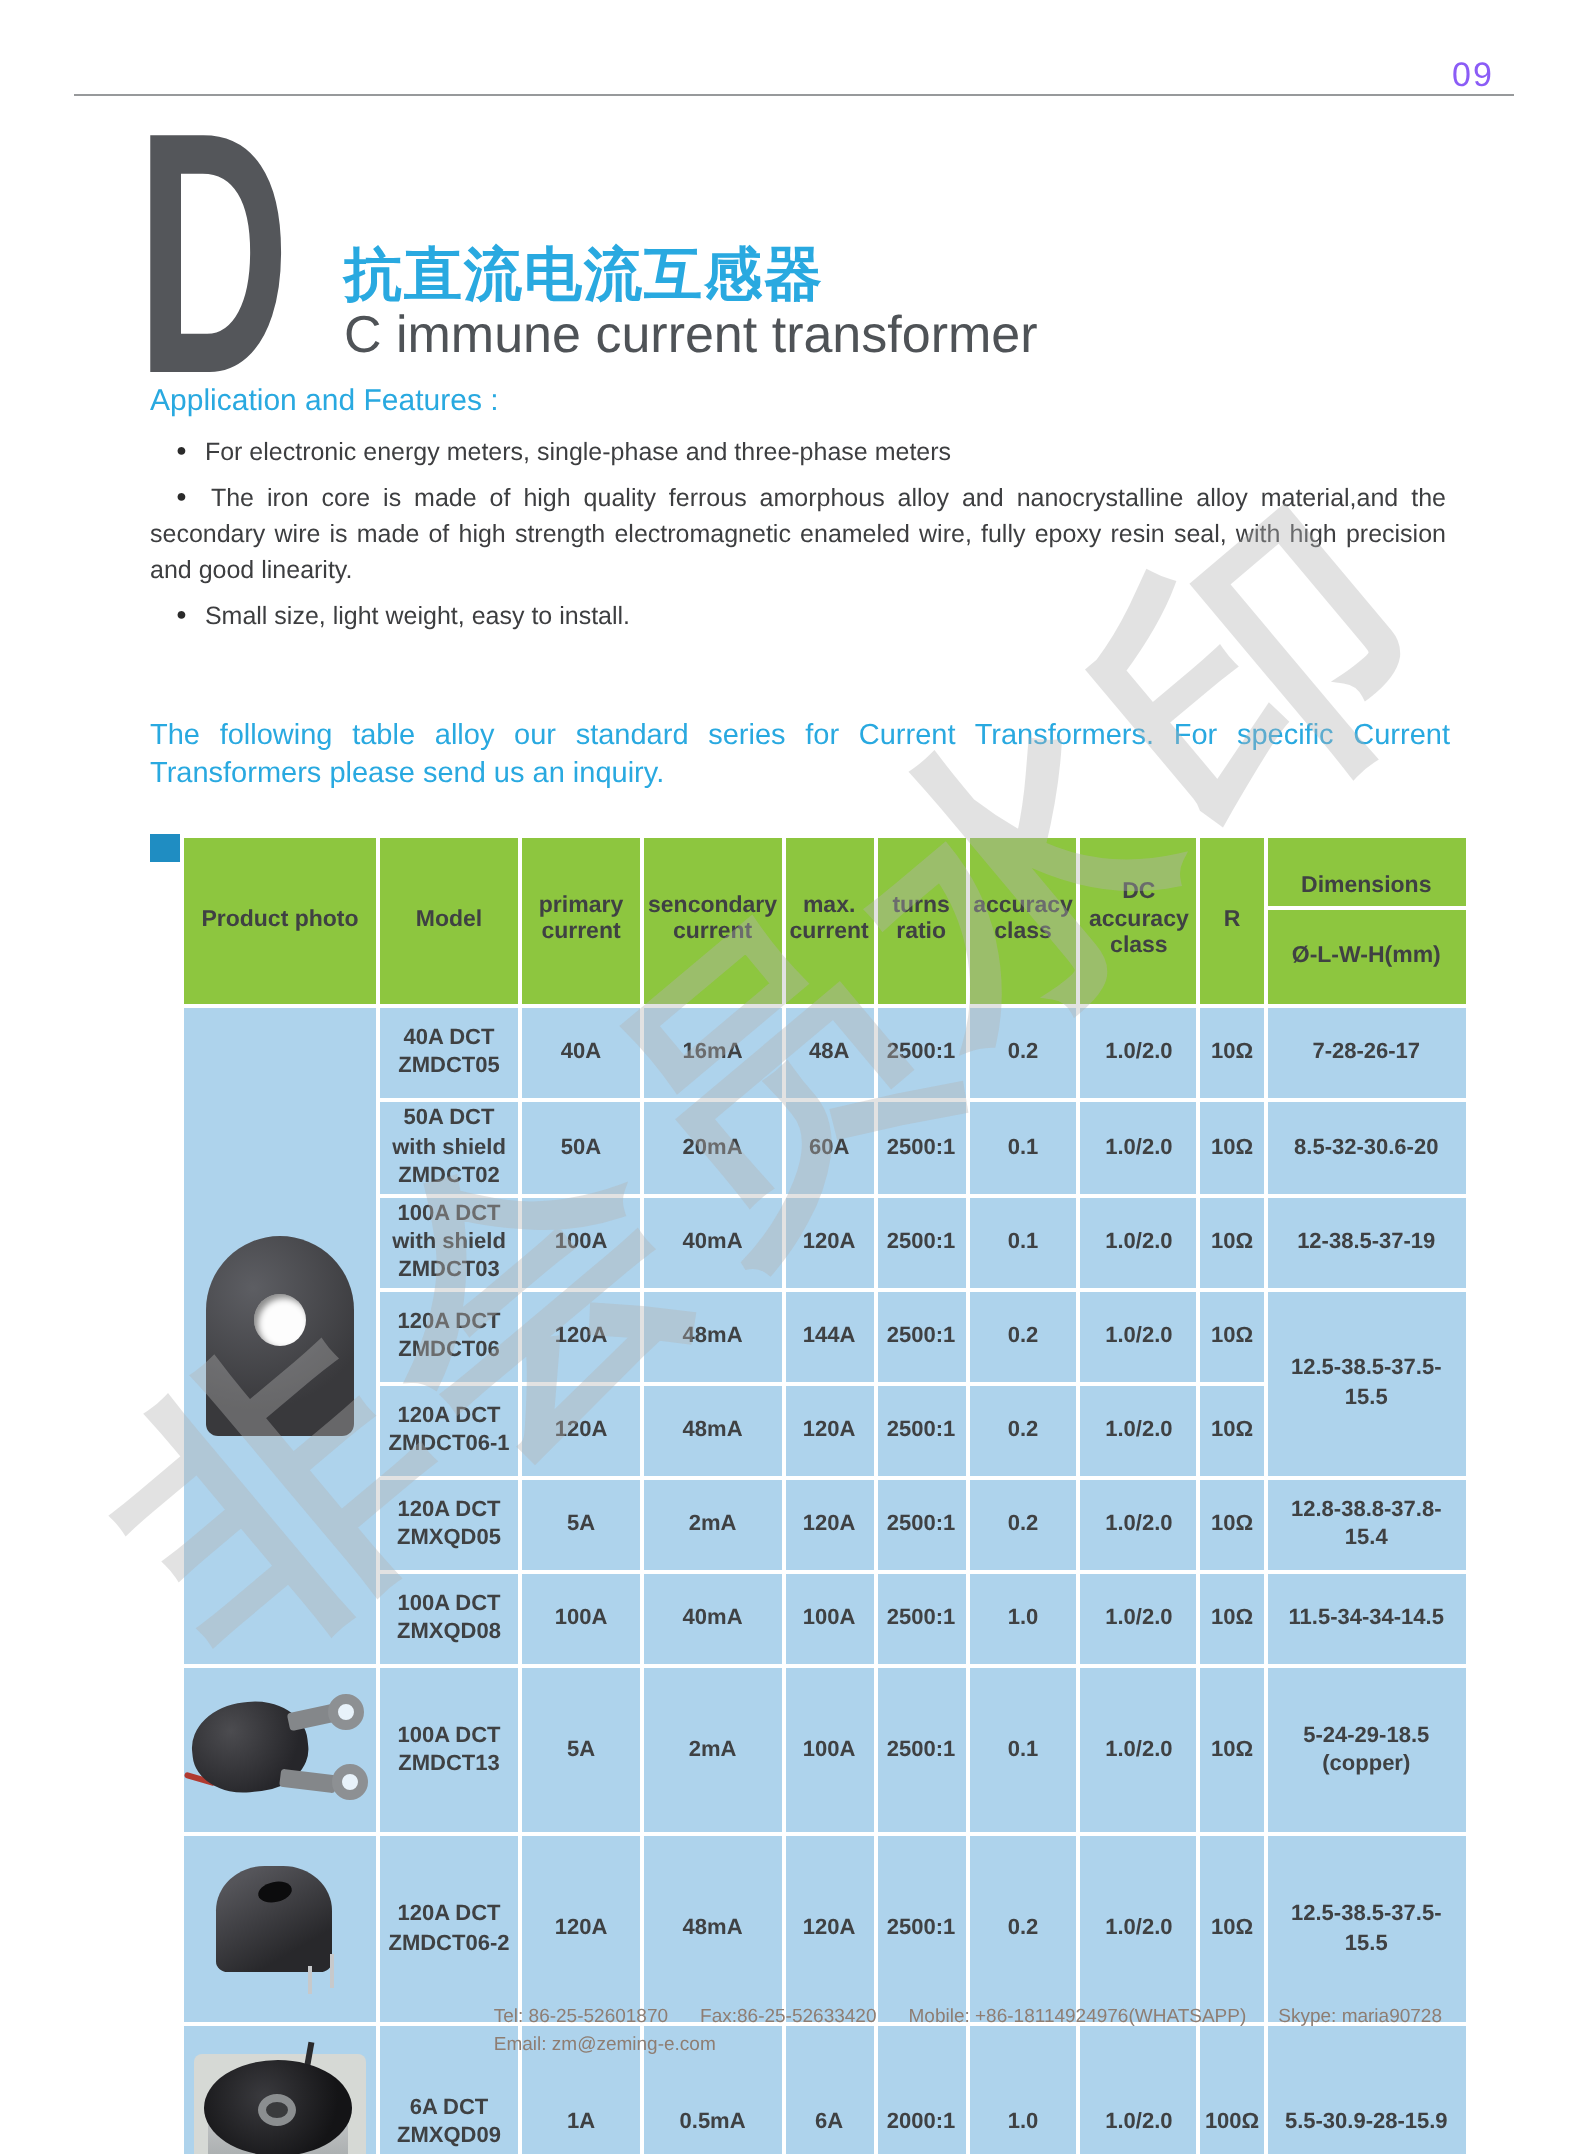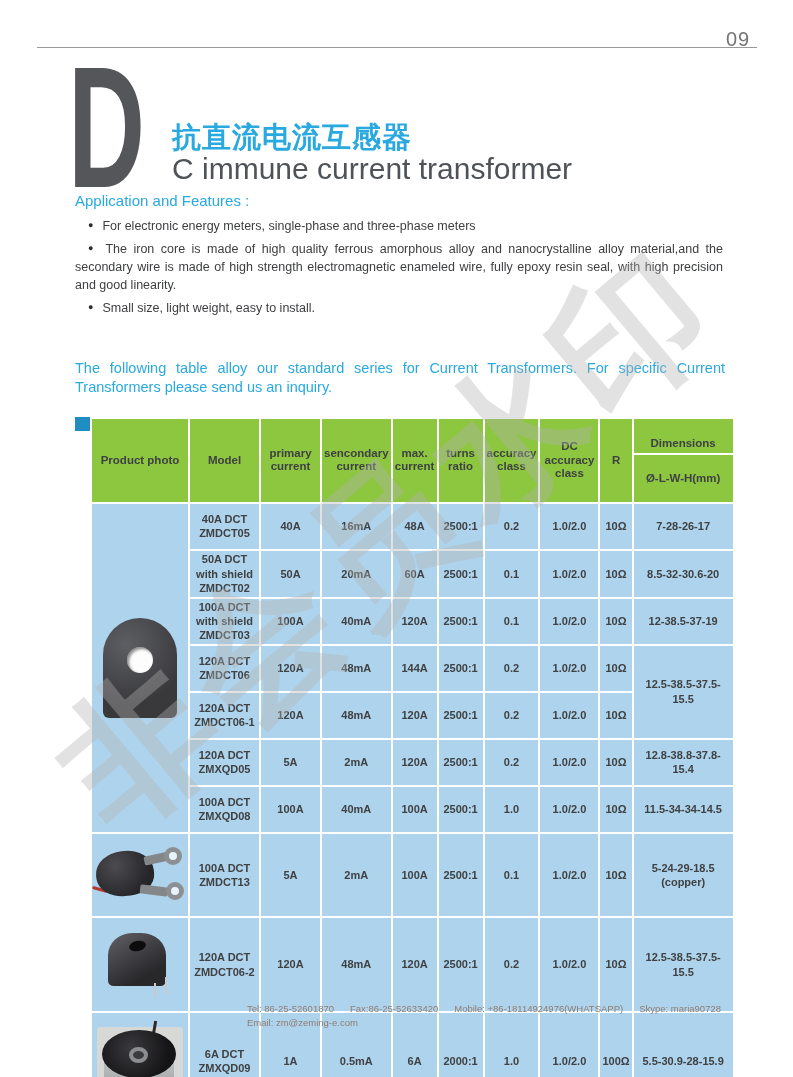--- a/index.html
+++ b/index.html
@@ -6,27 +6,27 @@
   body{
     width:793px;height:1077px;position:relative;overflow:hidden;
     background:#ffffff;
     font-family:"Liberation Sans","DejaVu Sans",sans-serif;
     color:#3f4143;
   }
   .abs{position:absolute;}
 
   
   .rule{left:37px;top:47px;width:720px;height:1px;background:#97999b;}
-  .page-num{top:28px;left:726px;font-size:20px;color:#737373;letter-spacing:1px;}
+  .page-num{top:28px;left:726px;font-size:17px;color:#8b5cf6;letter-spacing:1px;}
 
   
   .big-d{left:68px;top:41px;font-size:172px;line-height:172px;font-weight:bold;
          color:#54565a;transform:scaleX(.62);transform-origin:left top;}
   .title-cn{left:172px;top:118px;font-size:29px;font-weight:bold;color:#29a9e0;letter-spacing:1px;}
-  .title-en{left:172px;top:152px;font-size:30px;color:#4f5357;}
+  .title-en{left:172px;top:152px;font-size:26px;color:#4f5357;}
 
   
   .features{left:75px;top:192px;width:648px;}
   .features-heading{font-size:15px;color:#29a9e0;margin-bottom:7px;}
   .feat{margin:4px 0;line-height:18px;font-size:12.5px;color:#3d3e40;text-align:justify;}
   .bullet{font-size:9px;vertical-align:2px;margin:0 9px 0 13px;color:#2b2b2b;}
 
   
   .intro{left:75px;top:344px;width:650px;font-size:14.5px;line-height:19px;
          color:#29a9e0;text-align:justify;}

